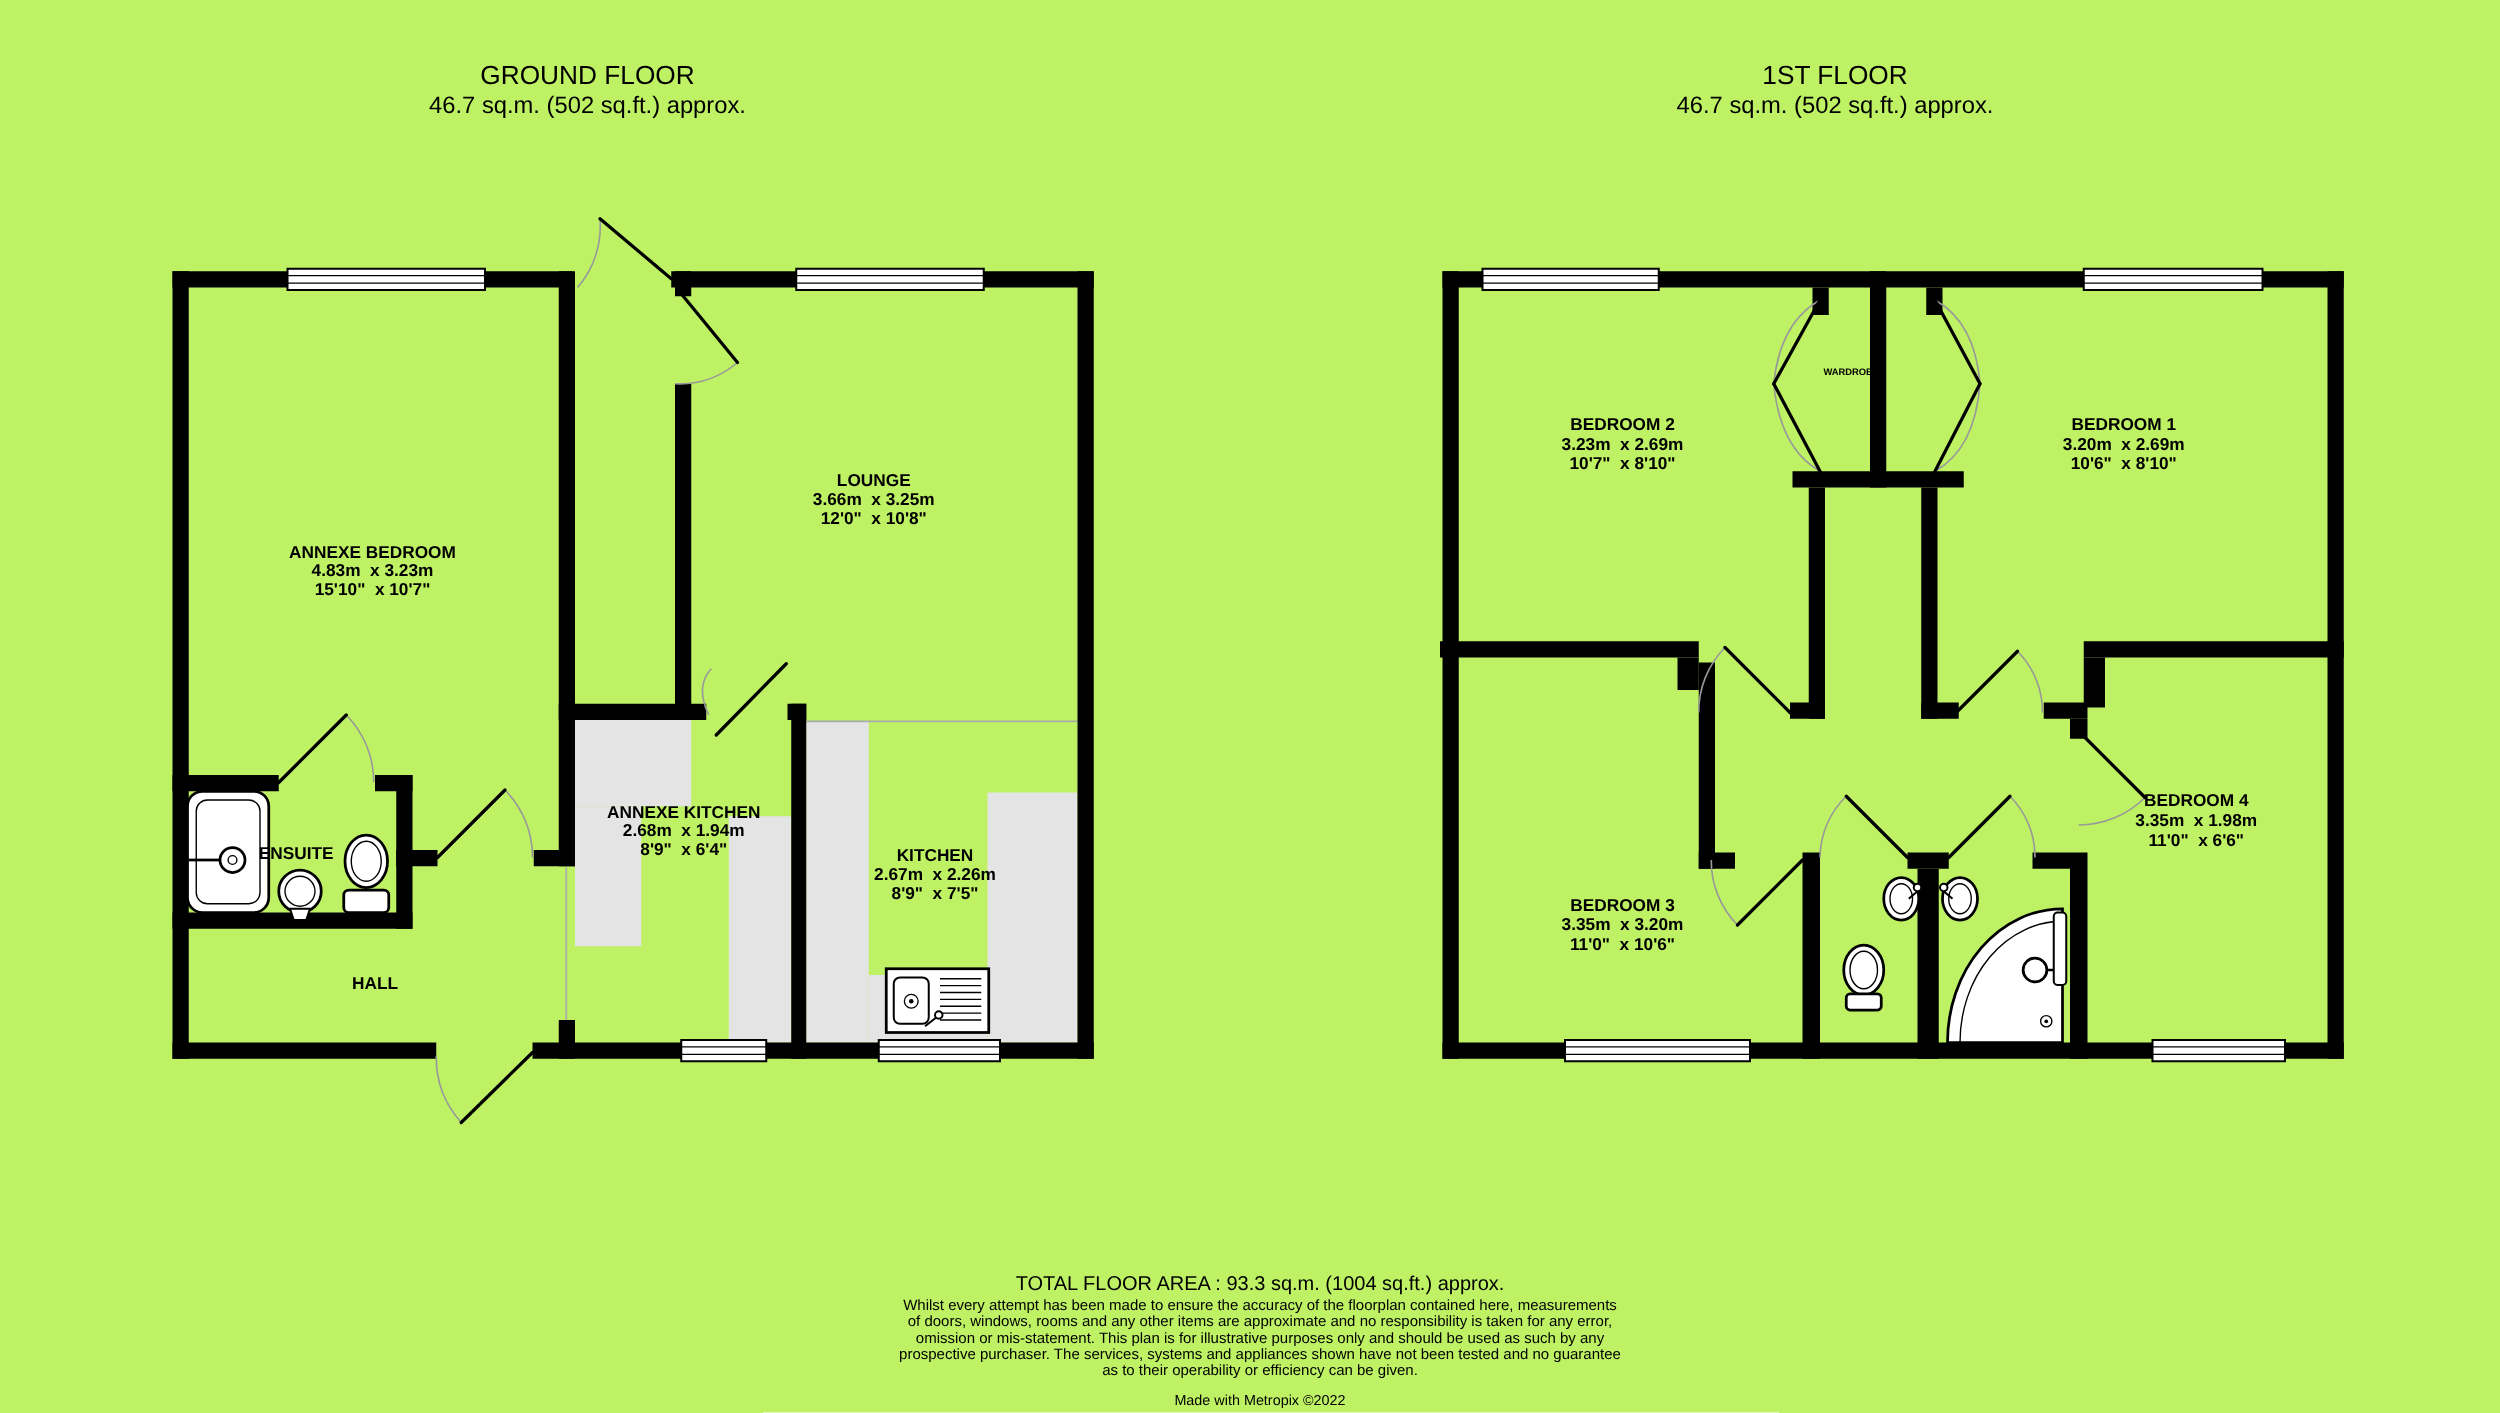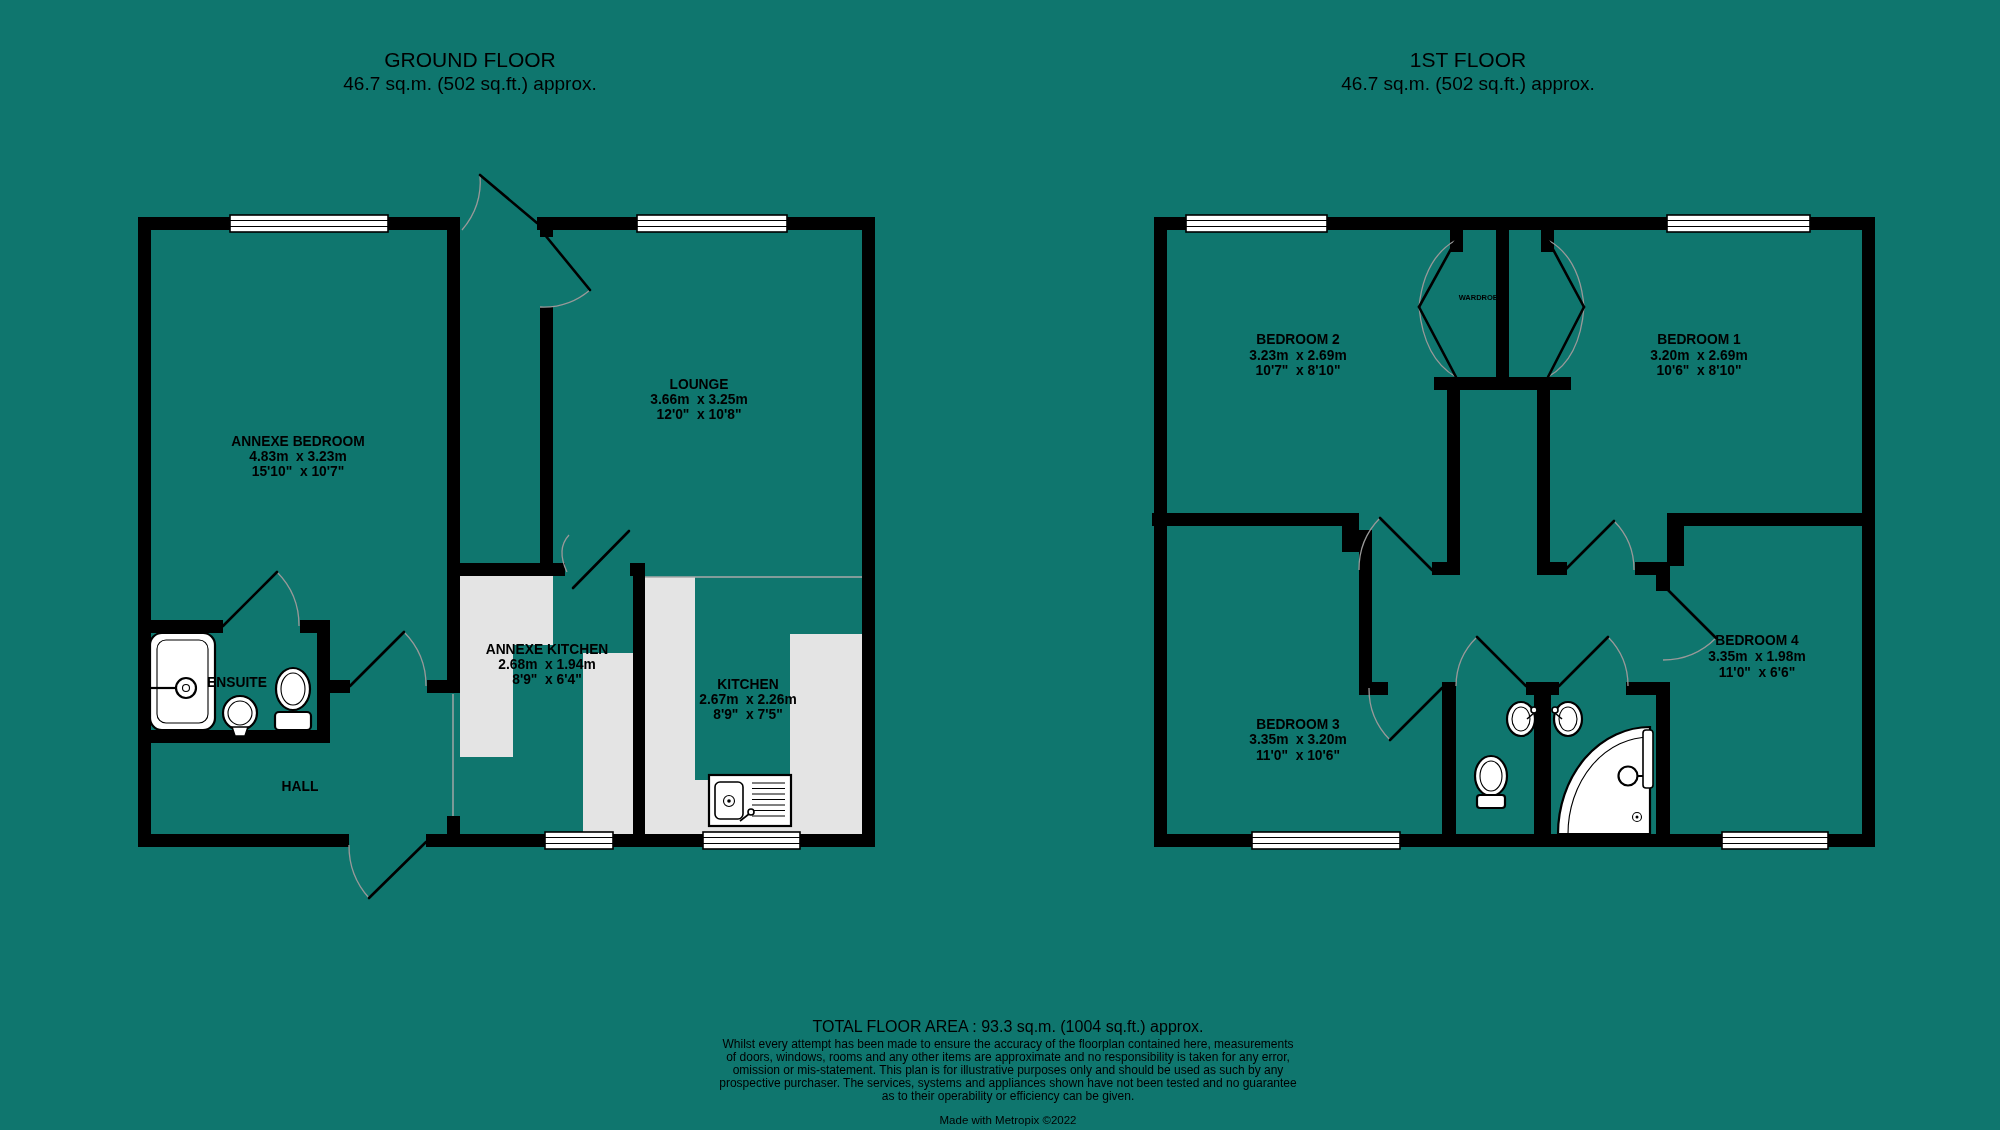--- a/index.html
+++ b/index.html
@@ -1,16 +1,16 @@
 <!DOCTYPE html>
 <html><head>
 <meta charset="utf-8">
 <style>
   html,body{margin:0;padding:0;background:#fff;}
-  #page{position:relative;width:2000px;height:1130px;background:#0f766e;overflow:hidden;}
+  #page{position:relative;width:2000px;height:1130px;background:#bef264;overflow:hidden;}
   svg{display:block;}
   svg text{font-family:"Liberation Sans","DejaVu Sans",sans-serif;fill:#000;white-space:pre;}
   .title{font-size:21px;text-anchor:middle;}
   .subtitle{font-size:19px;text-anchor:middle;}
   .room{font-size:13.8px;font-weight:bold;text-anchor:middle;}
   .tiny{font-size:7.5px;font-weight:bold;text-anchor:middle;}
   .total{font-size:16px;text-anchor:middle;}
   .disc{font-size:12px;text-anchor:middle;}
   .credit{font-size:11.5px;text-anchor:middle;}
   .w{fill:#000;stroke:none;}

